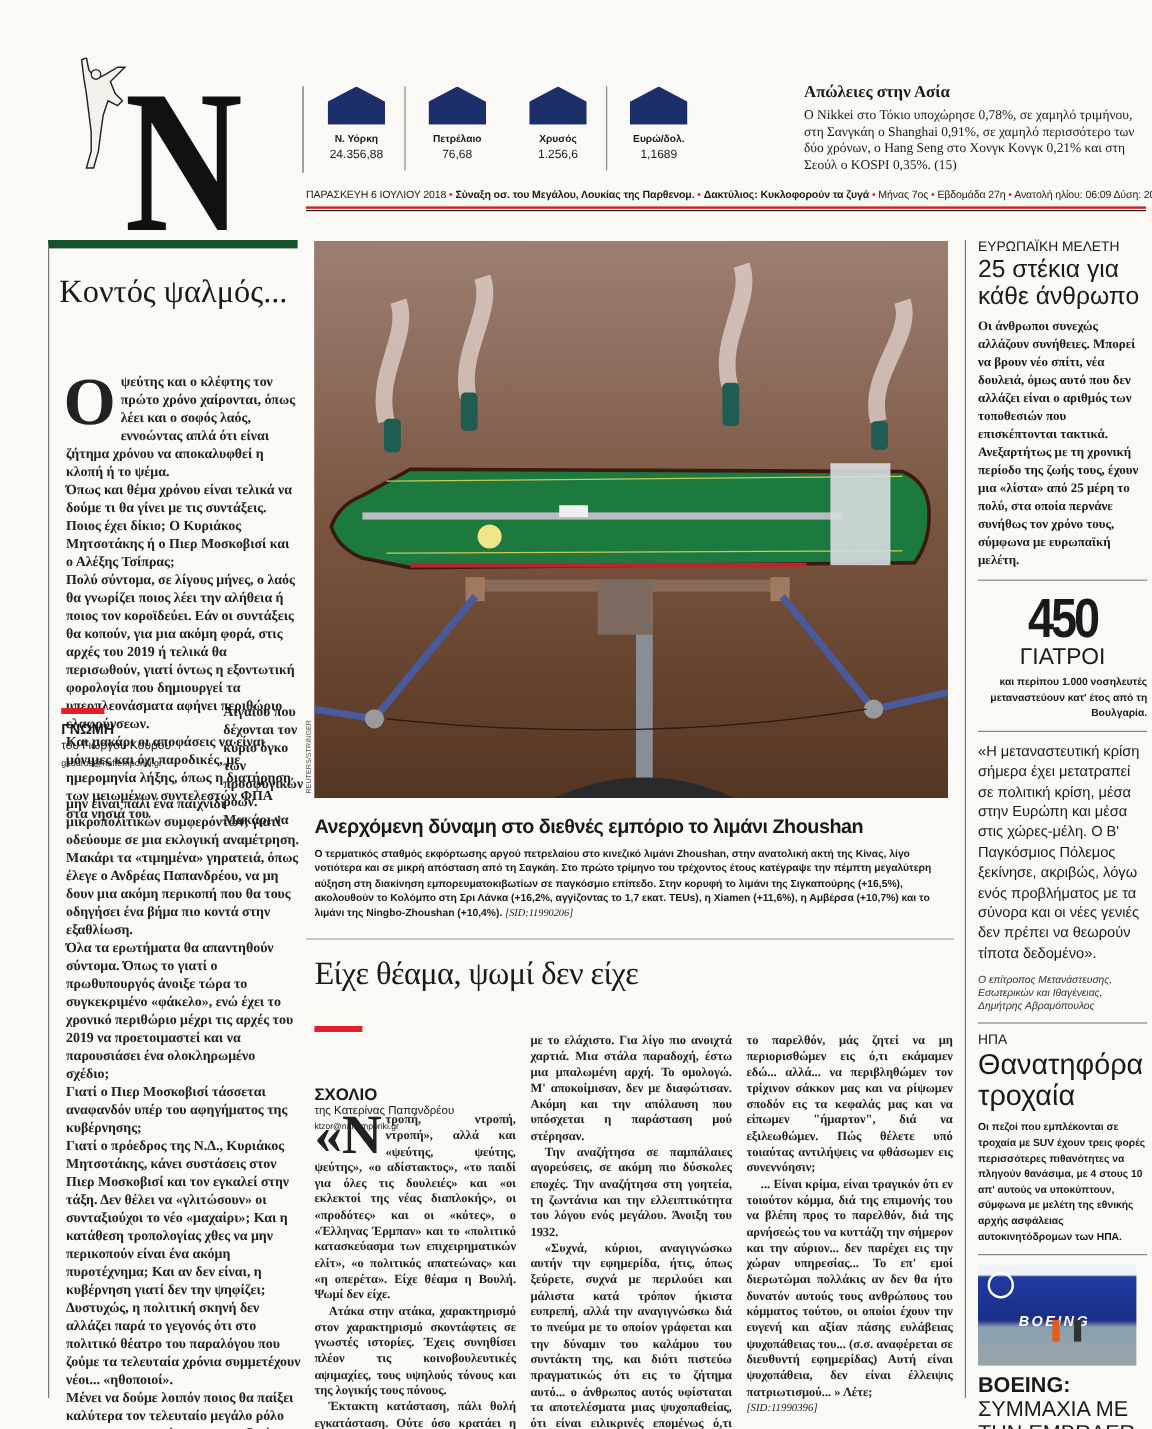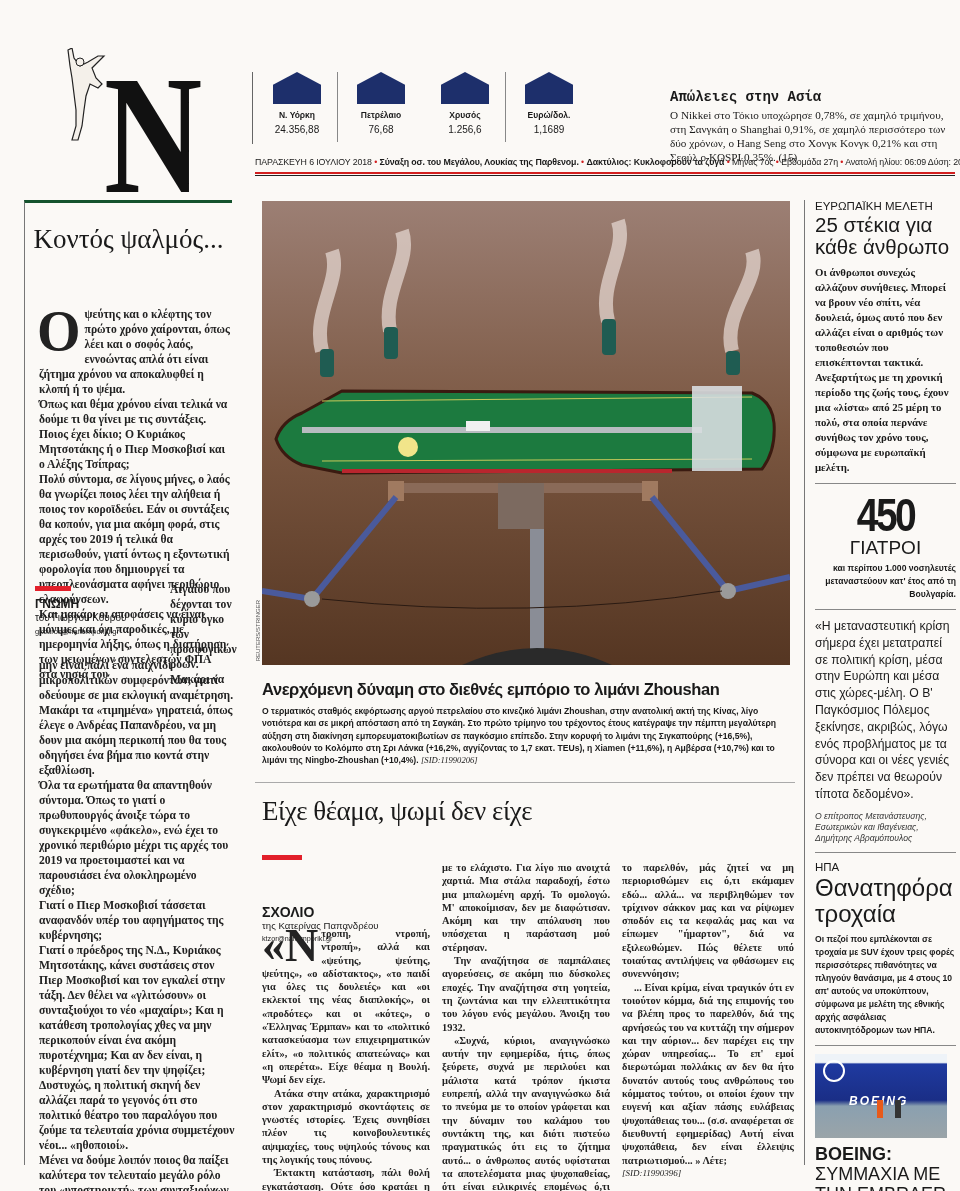--- a/index.html
+++ b/index.html
@@ -13,30 +13,30 @@
 
   .tickers { position: absolute; left: 255px; top: 72px; width: 410px; height: 72px; display: flex; }
   .ticker { width: 84px; display: flex; flex-direction: column; align-items: center; position: relative; }
   .ticker.sep::before { content: ""; position: absolute; left: -2px; top: 0; height: 70px; border-left: 1px solid #888; }
   .ticker .arrow { width: 48px; height: 32px; background: #1d2f6b; clip-path: polygon(50% 0, 100% 40%, 100% 100%, 0 100%, 0 40%); }
   .ticker .lbl { font-family: "Liberation Sans", sans-serif; font-size: 8.5px; font-weight: bold; margin-top: 6px; }
   .ticker .val { font-family: "Liberation Sans", sans-serif; font-size: 10px; margin-top: 4px; }
   .vline-top { position: absolute; left: 252px; top: 72px; height: 72px; border-left: 1px solid #666; }
 
   .asia { position: absolute; left: 670px; top: 70px; width: 285px; }
-  .asia h3 { font-family: Liberation Mono, monospace; font-size: 14px; font-weight: bold; margin-bottom: 3px; margin-top: 19px; }
+  .asia h3 { font-family: Liberation Serif, serif; font-size: 14px; font-weight: bold; margin-bottom: 3px; }
   .asia p { font-family: "Liberation Serif", serif; font-size: 11.2px; line-height: 14px; }
 
   .dateline { position: absolute; left: 255px; top: 157px; width: 700px; font-family: "Liberation Sans", sans-serif; font-size: 8.8px; white-space: nowrap; letter-spacing: -0.1px; }
   .dateline .dot { color: #d21f1f; }
   .redrule { position: absolute; left: 255px; top: 172px; width: 700px; height: 2px; background: #d21f1f; }
   .redrule2 { position: absolute; left: 255px; top: 175px; width: 700px; height: 1px; background: #222; }
 
   
-  .leftcol { position: absolute; left: 24px; top: 200px; width: 208px; height: 965px; border-left: 1px solid #777; border-top: 3px solid #14532d; }
+  .leftcol { position: absolute; left: 40px; top: 200px; width: 208px; height: 965px; border-left: 1px solid #777; border-top: 7px solid #14532d; }
   .leftcol h1 { font-family: "Liberation Serif", serif; font-weight: normal; font-size: 27px; line-height: 29px; text-align: center; margin-top: 22px; }
   .col-text { font-family: "Liberation Serif", serif; font-size: 11.6px; line-height: 15px; font-weight: bold; color: #222; }
   .lefttext { position: absolute; left: 14px; top: 104px; width: 192px; }
   .dropcap { float: left; font-family: "Liberation Serif", serif; font-size: 56px; line-height: 44px; margin: 2px 4px 0 -2px; font-weight: bold; }
   .opinion { position: absolute; left: 10px; top: 383px; width: 110px; }
   .opinion .bar { width: 36px; height: 5px; background: #e2202a; margin-bottom: 6px; }
   .opinion .kind { font-family: "Liberation Sans", sans-serif; font-weight: bold; font-size: 12px; }
   .opinion .author { font-family: "Liberation Sans", sans-serif; font-size: 10px; margin-top: 1px; }
   .opinion .email { font-family: "Liberation Sans", sans-serif; font-size: 7.5px; margin-top: 4px; }
   .wrap-text { position: absolute; left: 145px; top: 379px; width: 70px; }

